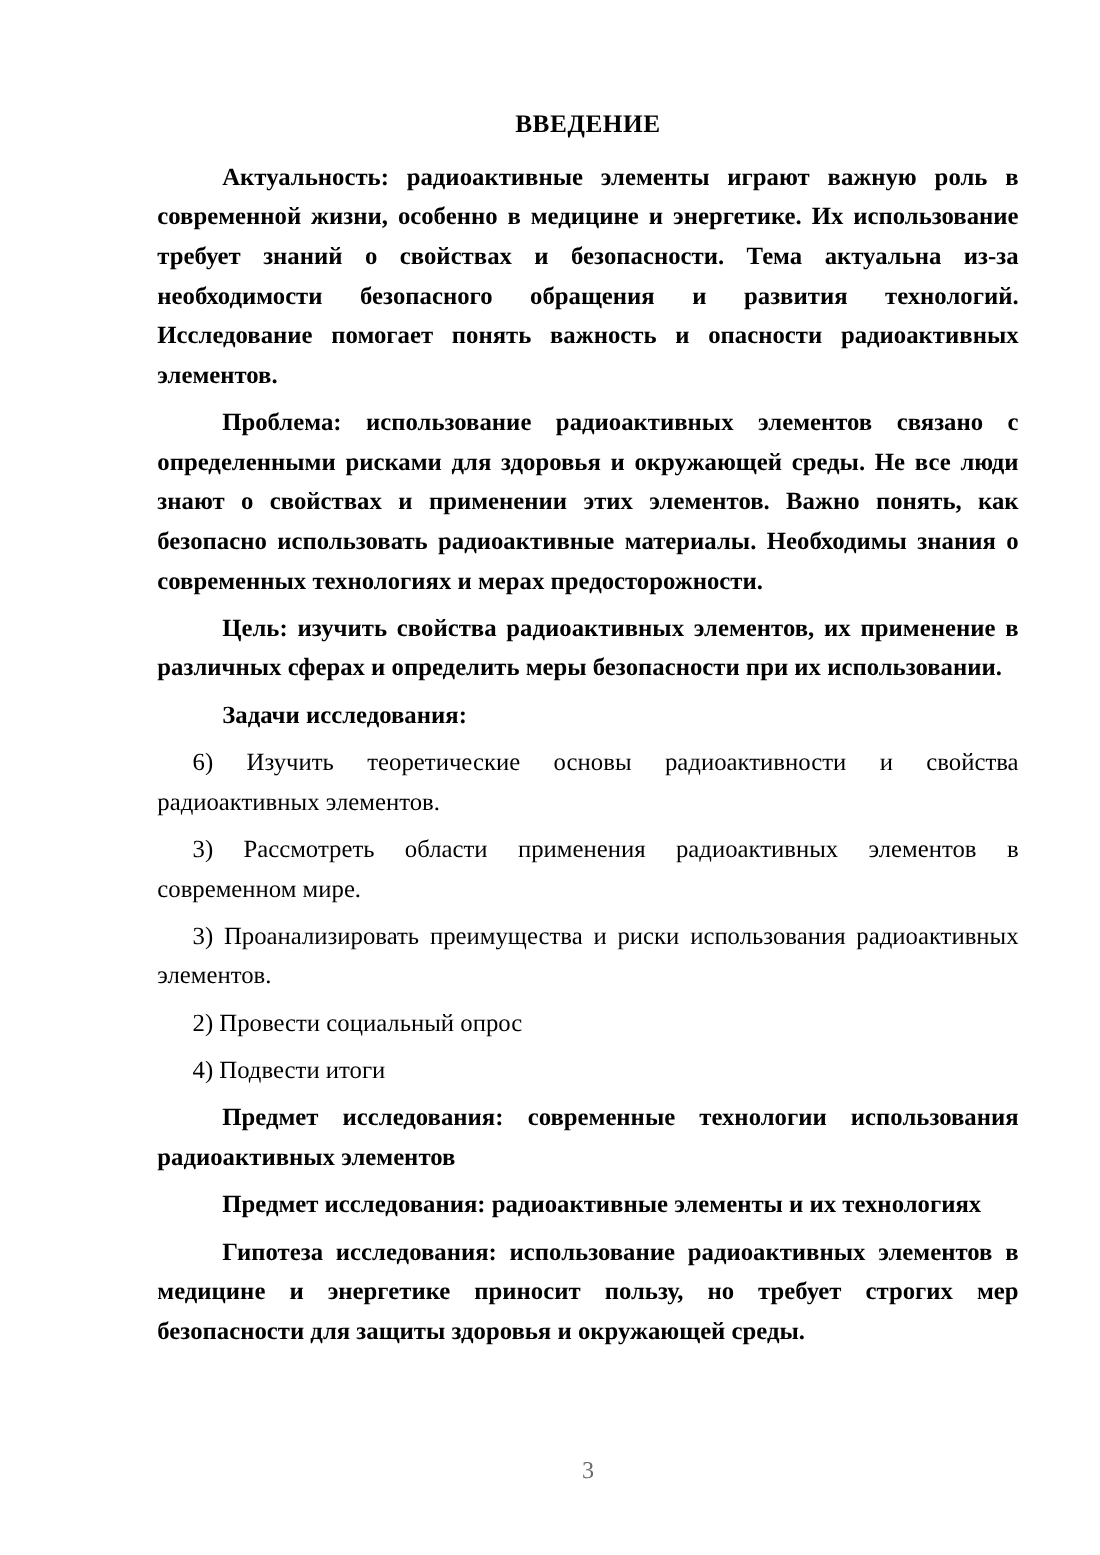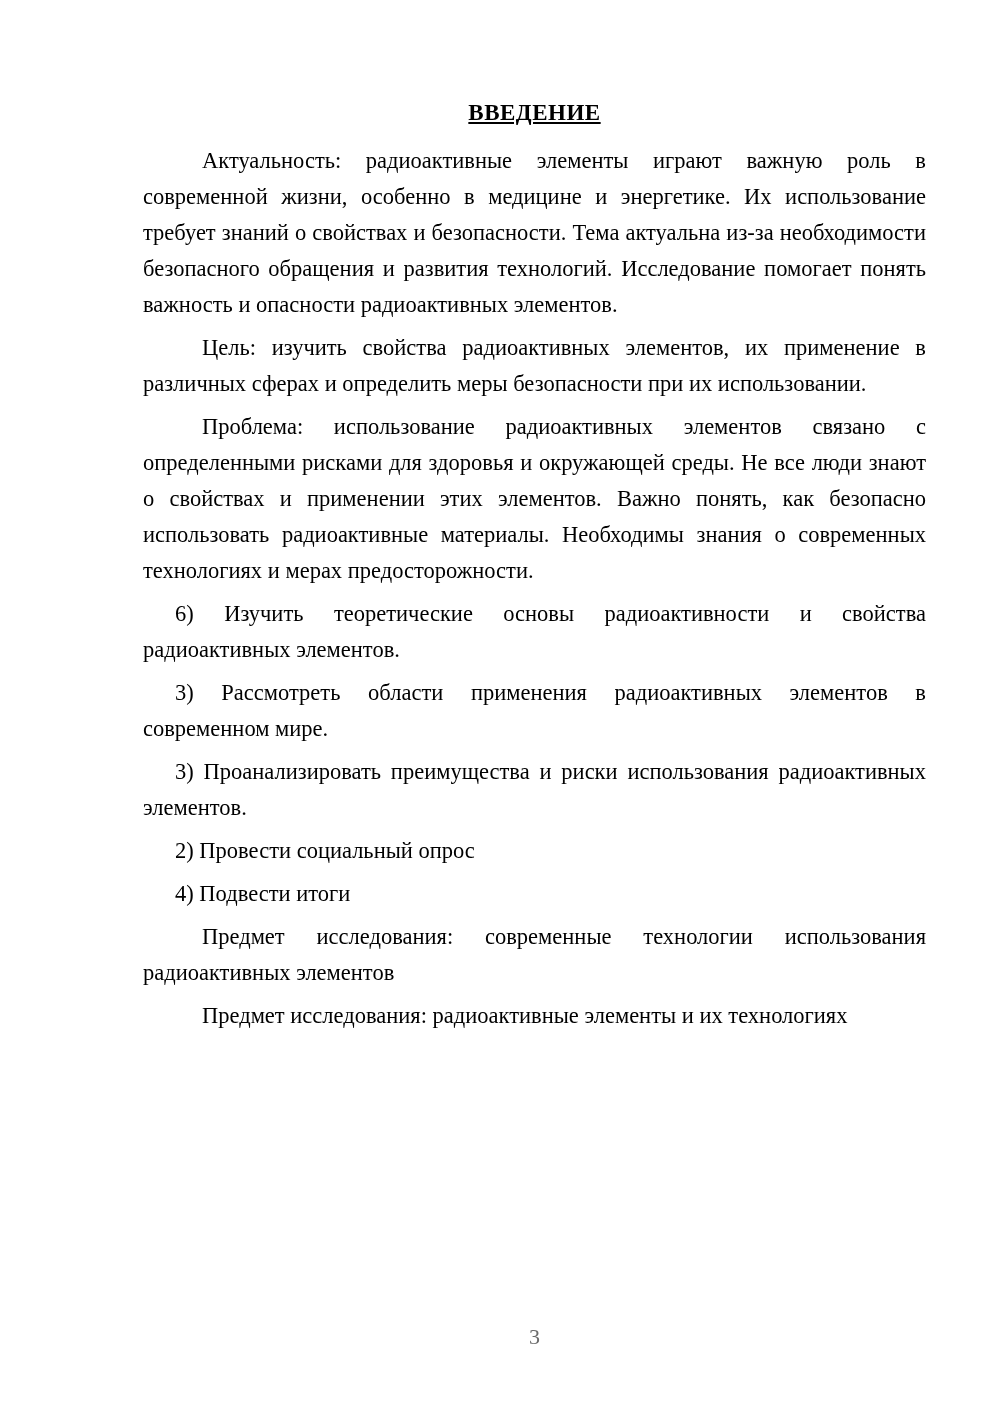--- a/index.html
+++ b/index.html
@@ -22,30 +22,29 @@
     top: 95px;
     width: 783px;
   }
   .doc-title {
     font-size: 23px;
     font-weight: bold;
     text-align: center;
     line-height: 36px;
     margin: 0 0 12px 0;
     letter-spacing: 0.5px;
-    text-decoration: underline;
   }
   p.body-par {
     font-size: 22.5px;
     line-height: 36px;
     margin: 0 0 7px 0;
     text-align: justify;
     text-justify: inter-word;
   }
-  p.par-indent { text-indent: 59px; }
+  p.par-indent { text-indent: 59px; font-weight: bold; }
   p.par-list   { text-indent: 32px; }
   .page-number {
     position: absolute;
     left: 143px;
     top: 1322px;
     width: 783px;
     text-align: center;
     font-size: 22px;
     line-height: 30px;
     color: #6b6b6b;
@@ -53,35 +52,37 @@
 </style>
 </head>
 <body>
 
 <div class="page">
   <div class="content">
     <h1 class="doc-title">ВВЕДЕНИЕ</h1>
 
     <p class="body-par par-indent">Актуальность: радиоактивные элементы играют важную роль в современной жизни, особенно в медицине и энергетике. Их использование требует знаний о свойствах и безопасности. Тема актуальна из-за необходимости безопасного обращения и развития технологий. Исследование помогает понять важность и опасности радиоактивных элементов.</p>
 
+    <p class="body-par par-indent">Проблема: использование радиоактивных элементов связано с определенными рисками для здоровья и окружающей среды. Не все люди знают о свойствах и применении этих элементов. Важно понять, как безопасно использовать радиоактивные материалы. Необходимы знания о современных технологиях и мерах предосторожности.</p>
+
     <p class="body-par par-indent">Цель: изучить свойства радиоактивных элементов, их применение в различных сферах и определить меры безопасности при их использовании.</p>
 
-    <p class="body-par par-indent">Проблема: использование радиоактивных элементов связано с определенными рисками для здоровья и окружающей среды. Не все люди знают о свойствах и применении этих элементов. Важно понять, как безопасно использовать радиоактивные материалы. Необходимы знания о современных технологиях и мерах предосторожности.</p>
-
+    <p class="body-par par-indent">Задачи исследования:</p>
 
     <p class="body-par par-list">6) Изучить теоретические основы радиоактивности и свойства радиоактивных элементов.</p>
 
     <p class="body-par par-list">3) Рассмотреть области применения радиоактивных элементов в современном мире.</p>
 
     <p class="body-par par-list">3) Проанализировать преимущества и риски использования радиоактивных элементов.</p>
 
     <p class="body-par par-list">2) Провести социальный опрос</p>
 
     <p class="body-par par-list">4) Подвести итоги</p>
 
     <p class="body-par par-indent">Предмет исследования: современные технологии использования радиоактивных элементов</p>
 
     <p class="body-par par-indent">Предмет исследования: радиоактивные элементы и их технологиях</p>
 
+    <p class="body-par par-indent">Гипотеза исследования: использование радиоактивных элементов в медицине и энергетике приносит пользу, но требует строгих мер безопасности для защиты здоровья и окружающей среды.</p>
   </div>
 
   <div class="page-number">3</div>
 </div>
 
 </body></html>

